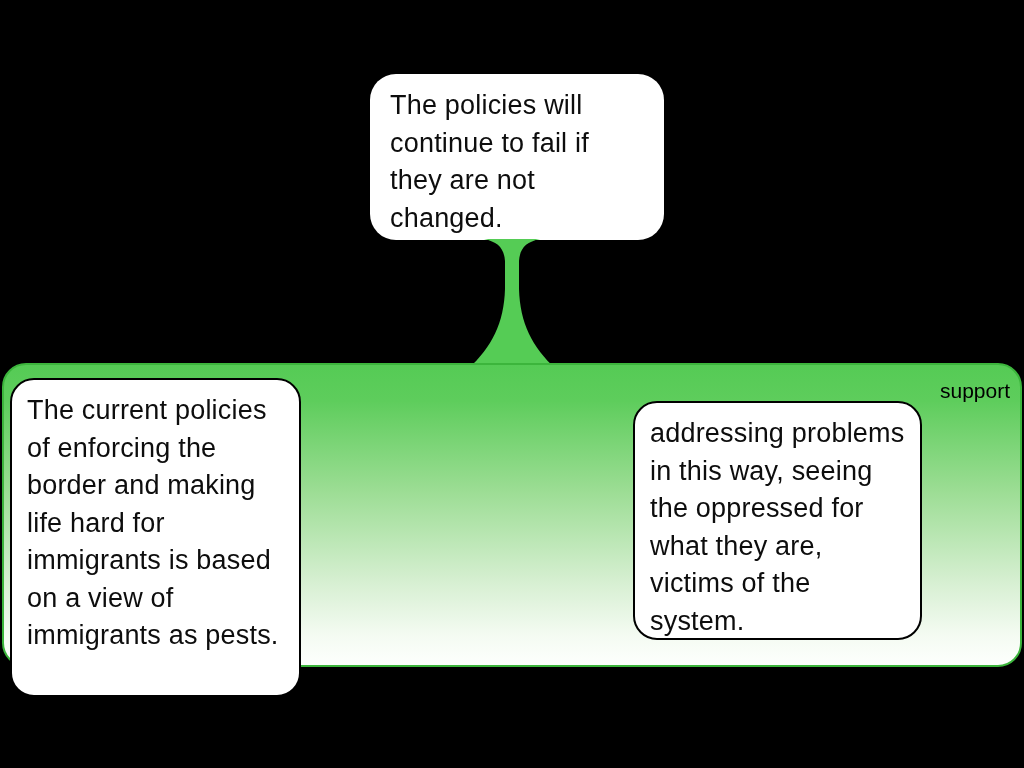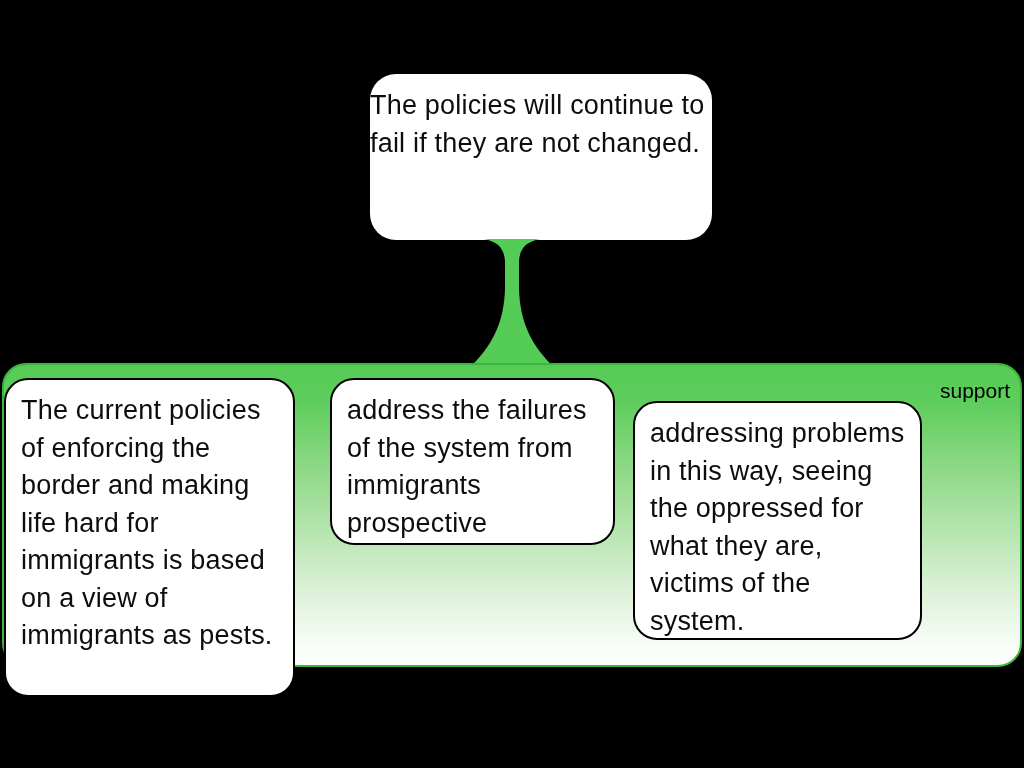--- a/index.html
+++ b/index.html
@@ -14,26 +14,26 @@
     overflow: hidden;
     font-family: "Liberation Sans", sans-serif;
     color: #0d0d0d;
   }
 
   
   .root-node {
     position: absolute;
     left: 370px;
     top: 74px;
-    width: 342px;
+    width: 294px;
     height: 166px;
     background: #ffffff;
     border-radius: 26px;
     box-sizing: border-box;
-    padding: 13px 0;
+    padding: 13px 20px;
   }
   .node-text {
     font-size: 27px;
     line-height: 37.5px;
     letter-spacing: 0.2px;
   }
 
   
   .stem-svg {
     position: absolute;
@@ -72,21 +72,21 @@
 
   
   .child-node {
     position: absolute;
     background: #ffffff;
     border: 2px solid #000000;
     border-radius: 24px;
     box-sizing: border-box;
     padding: 12px 15px;
   }
-  .child-node.c0 { left: 0;  top: 13px; width: 291px; height: 319px; }
+  .child-node.c0 { left: 6px;  top: 13px; width: 291px; height: 319px; }
   .child-node.c1 { left: 326px; top: 13px; width: 285px; height: 167px; }
   .child-node.c2 { left: 629px; top: 13px; width: 289px; height: 239px; margin-top: 23px; }
 </style>
 </head>
 <body>
 
 <div class="root-node">
   <div class="node-text">The policies will continue to fail if they are not changed.</div>
 </div>
 
@@ -102,20 +102,17 @@
            Z" fill="#55cc55"></path>
 </svg>
 
 <div class="support-container">
   <div class="support-label">support</div>
 
   <div class="child-node c0">
     <div class="node-text">The current policies of enforcing the border and making life hard for immigrants is based on a view of immigrants as pests.</div>
   </div>
 
-  <div class="child-node c1">
-    <div class="node-text">address the failures of the system from immigrants prospective</div>
-  </div>
 
   <div class="child-node c2">
     <div class="node-text">addressing problems in this way, seeing the oppressed for what they are, victims of the system.</div>
   </div>
 </div>
 
 </body></html>

